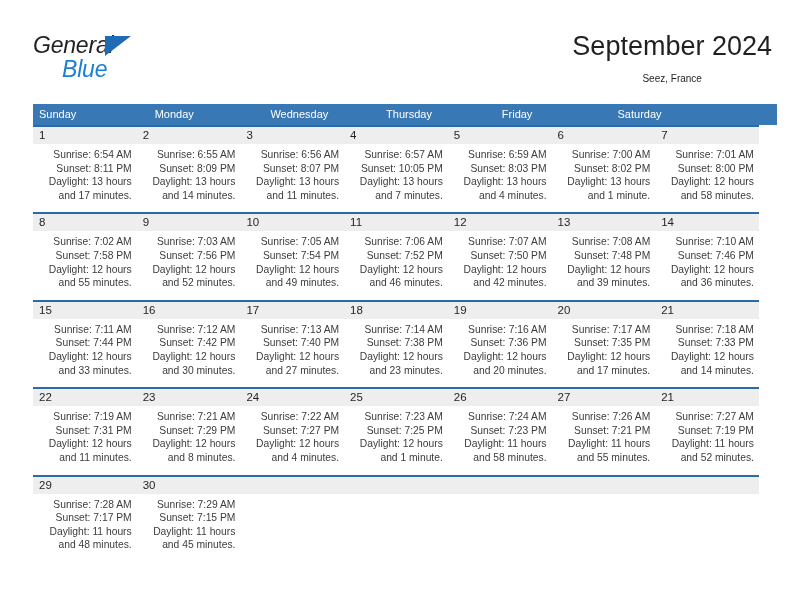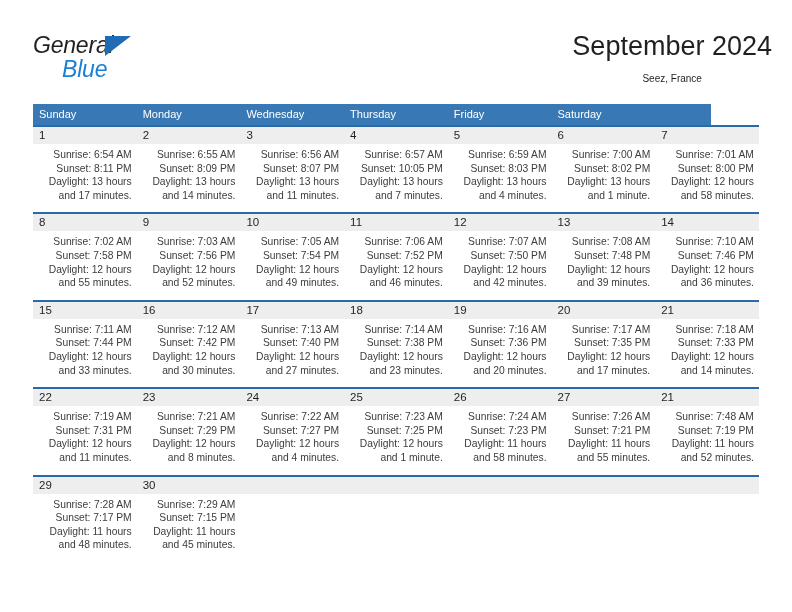--- a/index.html
+++ b/index.html
@@ -90,23 +90,24 @@
   
   .calendar {
     position: absolute;
     left: 33px;
     top: 104px;
     width: 726px;
   }
 
   .dow-row {
     display: flex;
-    width: 678px;
+    width: 744px;
     background: #3878b4;
     height: 21px;
+    gap: 12px;
   }
   .dow {
     width: 103.71px;
     box-sizing: border-box;
     padding-left: 6px;
     font-size: 11px;
     color: #ffffff;
     line-height: 21px;
     white-space: nowrap;
     overflow: hidden;
@@ -433,21 +434,21 @@
         <div class="info">
           <div>Sunrise: 7:26 AM</div>
           <div>Sunset: 7:21 PM</div>
           <div>Daylight: 11 hours</div>
           <div>and 55 minutes.</div>
         </div>
       </div>
       <div class="cell">
         <div class="daynum">21</div>
         <div class="info">
-          <div>Sunrise: 7:48 AM</div>
+          <div>Sunrise: 7:27 AM</div>
           <div>Sunset: 7:19 PM</div>
           <div>Daylight: 11 hours</div>
           <div>and 52 minutes.</div>
         </div>
       </div>
     </div>
 
     <div class="week">
       <div class="cell">
         <div class="daynum">29</div>

